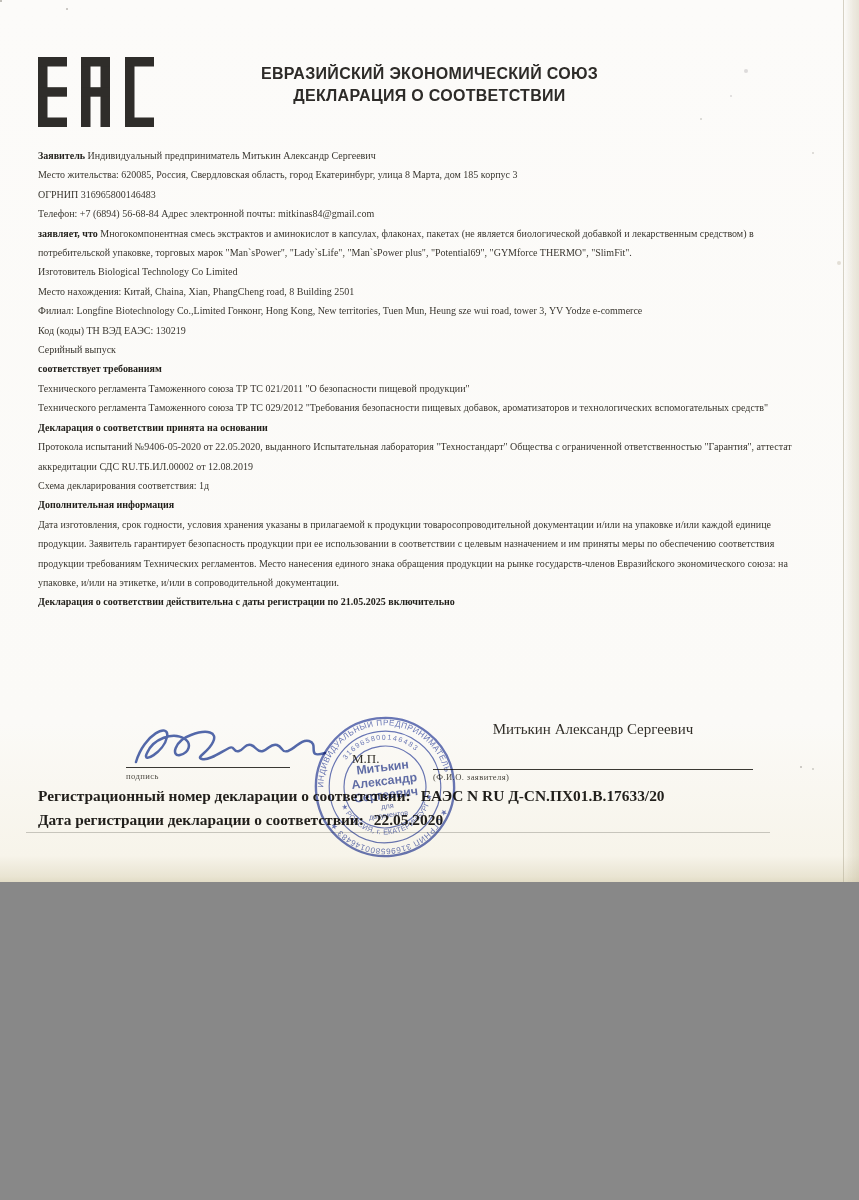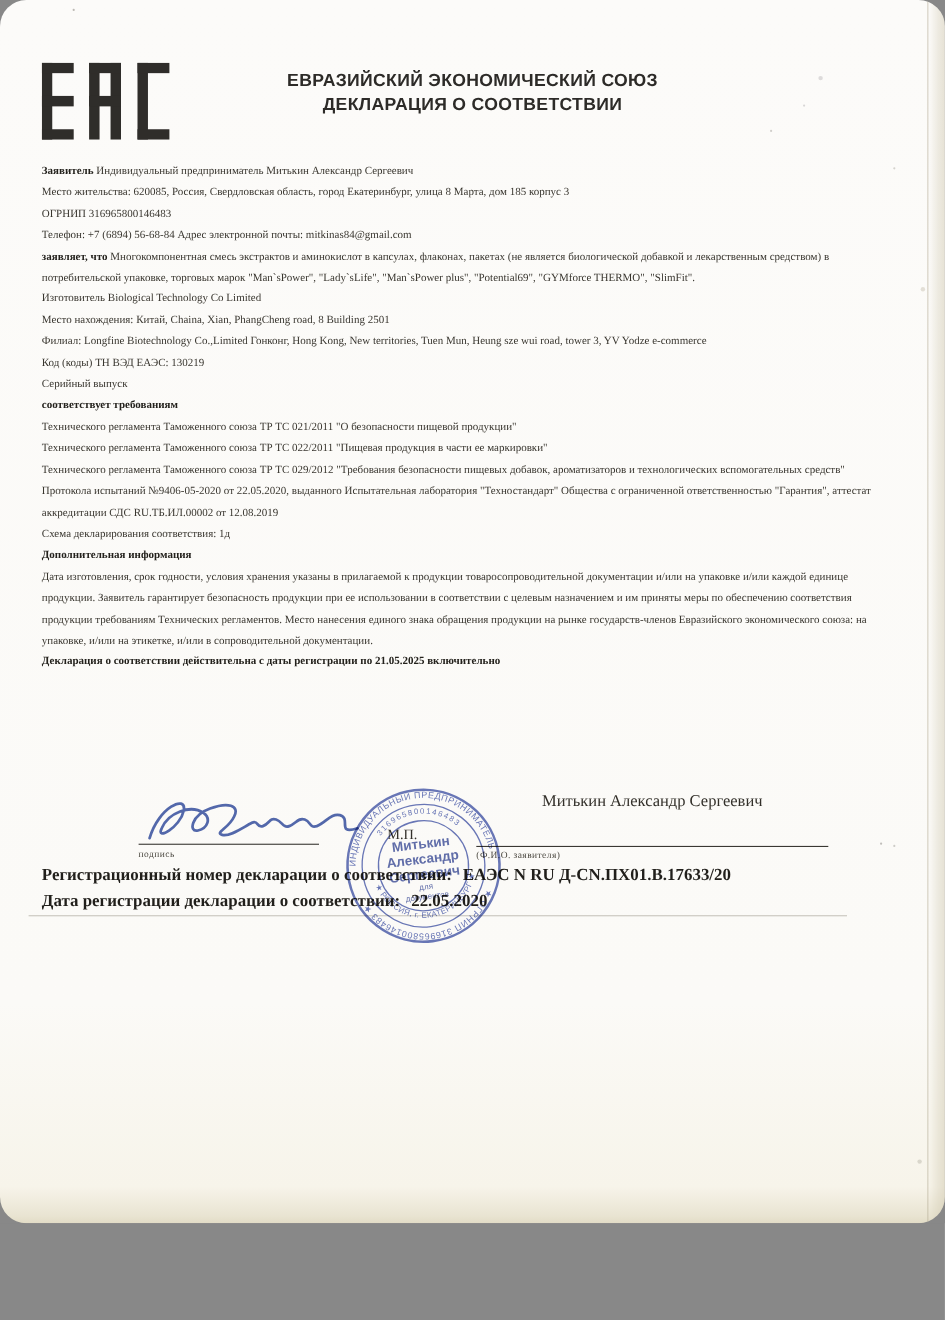--- a/index.html
+++ b/index.html
@@ -1,24 +1,23 @@
 <!DOCTYPE html>
 <html lang="ru"><head>
 <meta charset="utf-8">
 <style>
   html,body{margin:0;padding:0;background:#888;}
   .page{
     position:relative;
-    width:859px;height:1112px;
+    width:859px;height:882px;
     margin:0 auto;
     background:linear-gradient(180deg,#fcfbf9 0%,#fbfaf7 82%,#f7f4ea 97%,#e9e4d2 99.4%,#e2dcc6 100%);
     overflow:hidden;
     font-family:"Liberation Serif", serif;
     color:#39362f;
-    border-radius:24px;
   }
   .edge-right{
     position:absolute;top:0;right:0;bottom:0;width:15px;
     background:linear-gradient(to right, rgba(205,196,166,0) 0%, rgba(203,195,168,.30) 60%, rgba(196,187,156,.38) 100%);
     border-left:1px solid rgba(160,155,140,.25);
   }
   .specks{position:absolute;top:0;left:0;width:2px;height:2px;border-radius:50%;
     background:rgba(110,105,95,.55);
     box-shadow:66px 8px 0 rgba(110,105,95,.45),
                745px 70px 0 1px rgba(150,145,150,.30),
@@ -94,22 +93,22 @@
       <p><span>ОГРНИП 316965800146483</span></p>
       <p><span>Телефон: +7 (6894) 56-68-84 Адрес электронной почты: mitkinas84@gmail.com</span></p>
       <p><b>заявляет, что</b><span> Многокомпонентная смесь экстрактов и аминокислот в капсулах, флаконах, пакетах (не является биологической добавкой и лекарственным средством) в потребительской упаковке, торговых марок "Man`sPower", "Lady`sLife", "Man`sPower plus", "Potential69", "GYMforce THERMO", "SlimFit".</span></p>
       <p><span>Изготовитель Biological Technology Co Limited</span></p>
       <p><span>Место нахождения: Китай, Chaina, Xian, PhangCheng road, 8 Building 2501</span></p>
       <p><span>Филиал: Longfine Biotechnology Co.,Limited Гонконг, Hong Kong, New territories, Tuen Mun, Heung sze wui road, tower 3, YV Yodze e-commerce</span></p>
       <p><span>Код (коды) ТН ВЭД ЕАЭС: 130219</span></p>
       <p><span>Серийный выпуск</span></p>
       <p><b>соответствует требованиям</b></p>
       <p><span>Технического регламента Таможенного союза ТР ТС 021/2011 "О безопасности пищевой продукции"</span></p>
-      <p><span>Технического регламента Таможенного союза ТР ТС 022/2011 "Пищевая продукция в части ее маркировки"</span></p>
       <p><span>Технического регламента Таможенного союза ТР ТС 029/2012 "Требования безопасности пищевых добавок, ароматизаторов и технологических вспомогательных средств"</span></p>
+      <p><b>Декларация о соответствии принята на основании</b></p>
       <p><span>Протокола испытаний №9406-05-2020 от 22.05.2020, выданного Испытательная лаборатория "Техностандарт" Общества с ограниченной ответственностью "Гарантия", аттестат аккредитации СДС RU.ТБ.ИЛ.00002 от 12.08.2019</span></p>
       <p><span>Схема декларирования соответствия: 1д</span></p>
       <p><b>Дополнительная информация</b></p>
       <p><span>Дата изготовления, срок годности, условия хранения указаны в прилагаемой к продукции товаросопроводительной документации и/или на упаковке и/или каждой единице продукции. Заявитель гарантирует безопасность продукции при ее использовании в соответствии с целевым назначением и им приняты меры по обеспечению соответствия продукции требованиям Технических регламентов. Место нанесения единого знака обращения продукции на рынке государств-членов Евразийского экономического союза: на упаковке, и/или на этикетке, и/или в сопроводительной документации.</span></p>
       <p><b>Декларация о соответствии действительна с даты регистрации по 21.05.2025 включительно</b></p>
     </div>
 
   <svg class="abs autograph" style="left:128px;top:722px;" width="205" height="52" viewBox="0 0 205 52">
     <path d="M 8,40 C 16,12 42,0 39,15 C 36,30 13,43 19,31 C 25,17 45,9 57,17 C 64,22 61,31 52,33 C 43,35 46,19 63,13 C 79,7 90,10 85,20 C 80,31 67,35 74,37 C 81,39 93,30 101,26 C 107,23 105,31 111,29 C 117,27 117,21 123,23 C 129,25 129,31 135,29 C 141,27 143,21 149,23 C 155,25 153,31 160,29 C 168,26 173,17 181,19 C 192,22 177,37 197,31" fill="none" stroke="#3c55a5" stroke-width="2.5" stroke-linecap="round" opacity=".88"></path>
   </svg>

